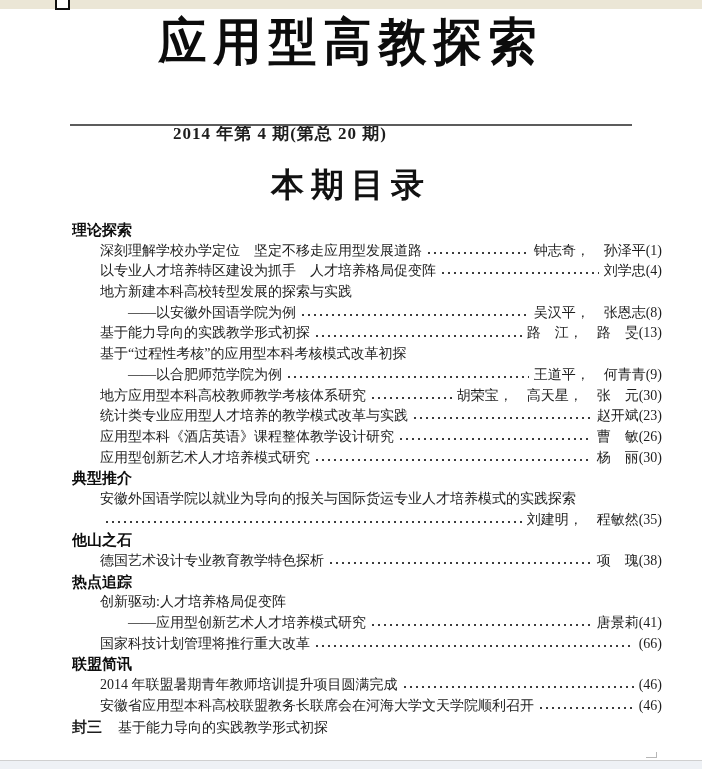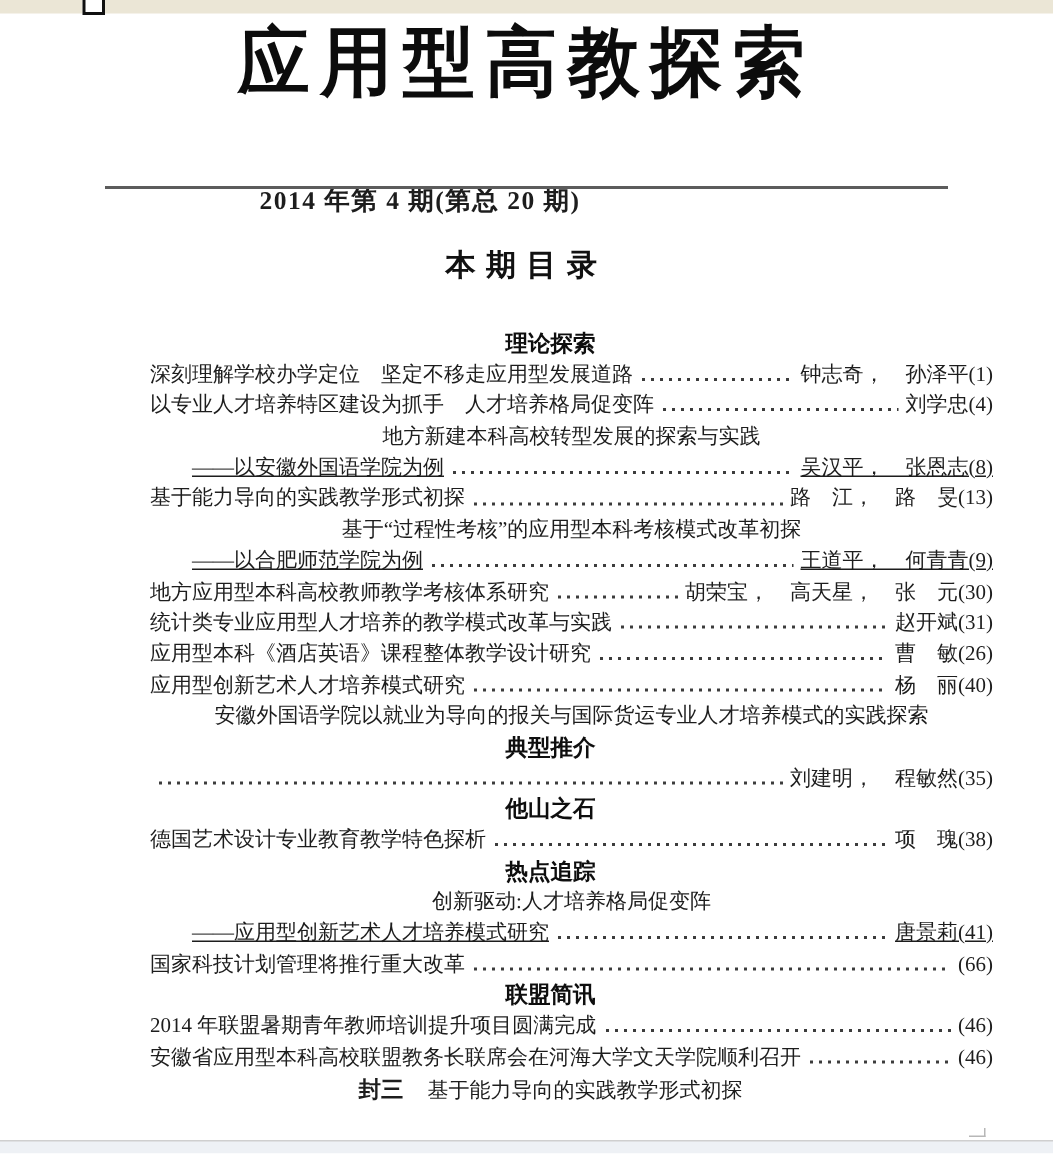--- a/index.html
+++ b/index.html
@@ -34,38 +34,38 @@
     font-size:17px; font-weight:bold; letter-spacing:1px;margin-top:34px;
   }
   .rule {
     position:absolute; top:124px; left:70px; width:562px;
     border:none; border-top:2px solid #5c5c5c; margin:0;
   }
   .toc-heading {
     position:absolute; top:163px; left:0; width:702px;
     margin:0; text-align:center;
     font-family:Liberation Sans, sans-serif;
-    font-size:20px; font-weight:bold; letter-spacing:7px;
+    font-size:33px; font-weight:bold; letter-spacing:7px;
     color:#111;
   }
   .toc {
     position:absolute; top:220px; left:72px; width:590px;
     font-size:14px;
   }
   .row {
     display:flex; align-items:baseline;
     height:20.7px; line-height:20.7px;
-    white-space:nowrap; overflow:hidden;justify-content:center;
+    white-space:nowrap; overflow:hidden;
   }
   .row.section {
     font-family:"Liberation Sans", sans-serif;
     font-weight:bold; font-size:15px; color:#0e0e0e;
   }
   .row.item { padding-left:28px; }
-  .row.sub  { padding-left:56px;text-decoration:underline; }
+  .row.sub  { padding-left:56px; }
   .title { flex:0 0 auto; }
   .leader {
     flex:1 1 auto; min-width:10px;
     margin:0 5px 0 4px;
     align-self:stretch;
     background-image:radial-gradient(circle, #3c3c3c 1px, rgba(0,0,0,0) 1.25px);
     background-size:6px 6px;
     background-repeat:repeat-x;
     background-position:0 62%;
   }
@@ -137,37 +137,37 @@
       <span class="authors">王道平，　何青青(9)</span>
     </div>
     <div class="row item">
       <span class="title">地方应用型本科高校教师教学考核体系研究</span>
       <span class="leader"></span>
       <span class="authors">胡荣宝，　高天星，　张　元(30)</span>
     </div>
     <div class="row item">
       <span class="title">统计类专业应用型人才培养的教学模式改革与实践</span>
       <span class="leader"></span>
-      <span class="authors">赵开斌(31)</span>
+      <span class="authors">赵开斌(23)</span>
     </div>
     <div class="row item">
       <span class="title">应用型本科《酒店英语》课程整体教学设计研究</span>
       <span class="leader"></span>
       <span class="authors">曹　敏(26)</span>
     </div>
     <div class="row item">
       <span class="title">应用型创新艺术人才培养模式研究</span>
       <span class="leader"></span>
-      <span class="authors">杨　丽(40)</span>
+      <span class="authors">杨　丽(30)</span>
+    </div>
+    <div class="row section">
+      <span class="title">典型推介</span>
     </div>
     <div class="row item">
       <span class="title">安徽外国语学院以就业为导向的报关与国际货运专业人才培养模式的实践探索</span>
-    </div>
-    <div class="row section">
-      <span class="title">典型推介</span>
     </div>
     <div class="row item">
       <span class="leader"></span>
       <span class="authors">刘建明，　程敏然(35)</span>
     </div>
     <div class="row section">
       <span class="title">他山之石</span>
     </div>
     <div class="row item">
       <span class="title">德国艺术设计专业教育教学特色探析</span>

